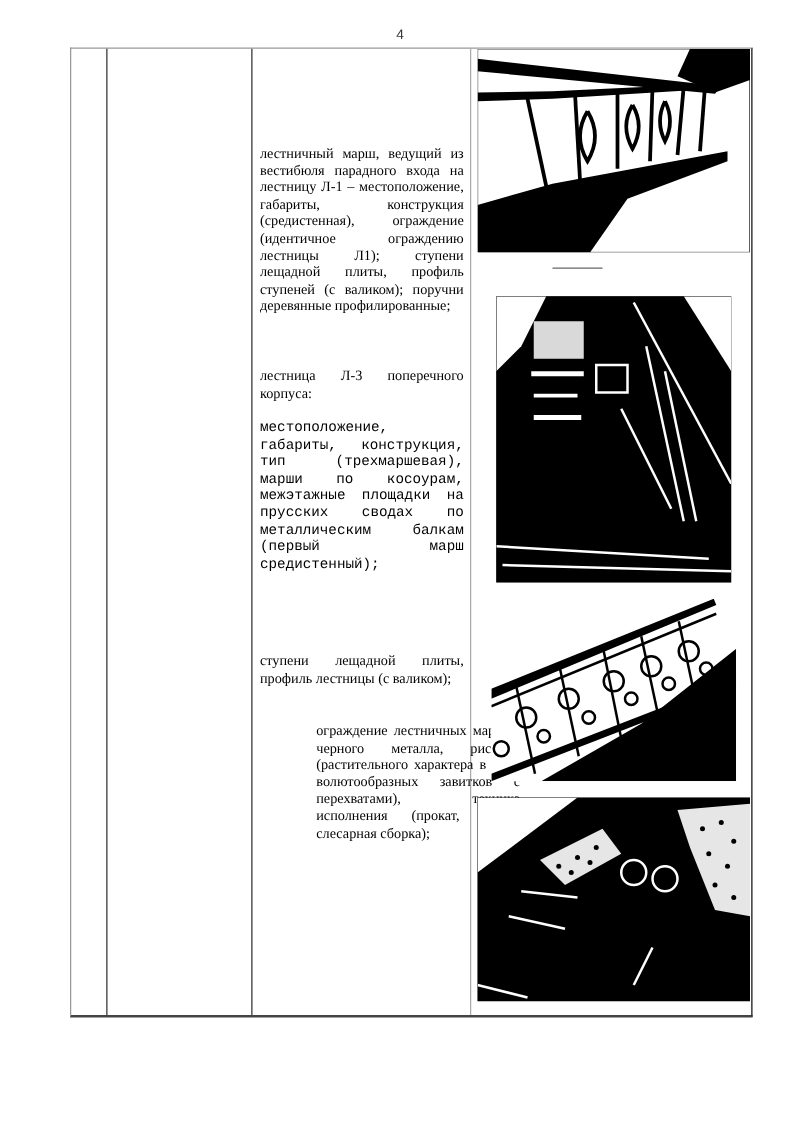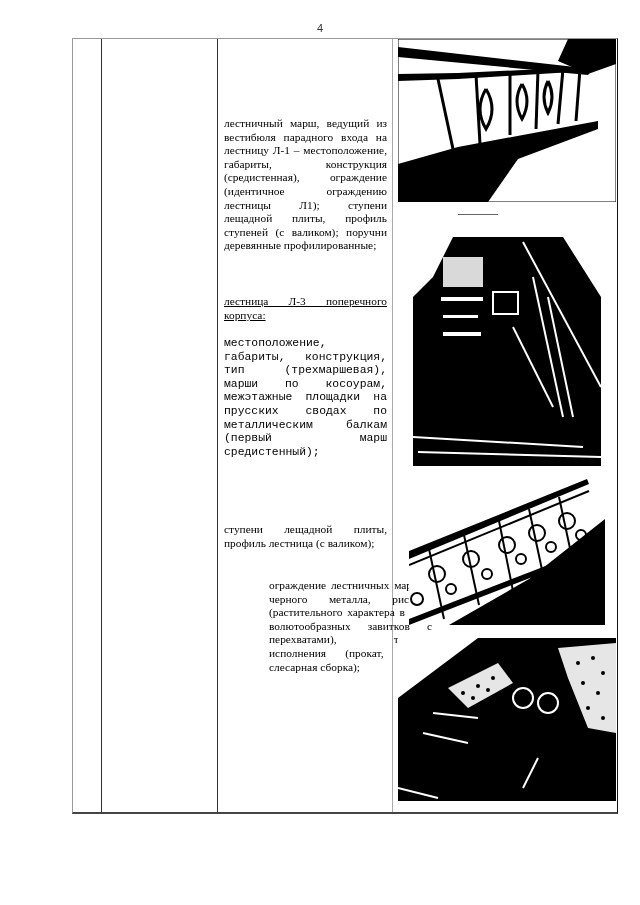--- a/index.html
+++ b/index.html
@@ -1,20 +1,20 @@
 <!DOCTYPE html>
 <html><head>
 <meta charset="utf-8">
 <style>
   html, body { margin: 0; padding: 0; background: #ffffff; }
   body { width: 640px; height: 905px; position: relative; overflow: hidden;
          font-family: "Liberation Serif", serif; color: #000; }
   .page-number { position: absolute; top: 22px; left: 0; width: 640px; text-align: center;
                  font-family: "Liberation Sans", sans-serif; font-size: 11px; color: #333; }
-  .table { position: absolute; left: 72px; top: 38px; width: 546px; height: 776px;
+  .table { position: absolute; left: 56px; top: 38px; width: 546px; height: 776px;
            border-top: 1.5px solid #999; border-left: 1.5px solid #999;
            border-right: 1.5px solid #111; border-bottom: 2px solid #444; box-sizing: border-box; }
   .vline { position: absolute; top: 0; bottom: 0; width: 0; }
   .vline.c1 { left: 28px; border-left: 1.5px solid #333; }
   .vline.c2 { left: 144px; border-left: 1px solid #333; }
   .vline.c3 { left: 319px; border-left: 1.5px solid #aaa; }
   .text-cell { position: absolute; left: 151px; width: 163px; font-size: 11.4px; line-height: 13.6px;
                text-align: justify; }
   .text-block { position: absolute; left: 0; width: 163px; text-align: justify; hyphens: none; }
   .text-block p { margin: 0; }
@@ -29,28 +29,28 @@
 
 <div class="table">
   <div class="vline c1"></div>
   <div class="vline c2"></div>
   <div class="vline c3"></div>
 
   <div class="text-cell">
     <div class="text-block" style="top:78px;">
       <p>лестничный марш, ведущий из вестибюля парадного входа на лестницу Л-1 – местоположение, габариты, конструкция (средистенная), ограждение (идентичное ограждению лестницы Л1); ступени лещадной плиты, профиль ступеней (с валиком); поручни деревянные профилированные;</p>
     </div>
-    <div class="text-block" style="top:256px;text-decoration:underline;">
+    <div class="text-block" style="top:256px;">
       <p>лестница Л-3 поперечного корпуса:</p>
     </div>
     <div class="text-block" style="top:298px;font-family:Liberation Mono, monospace;">
       <p>местоположение, габариты, конструкция, тип (трехмаршевая), марши по косоурам, межэтажные площадки на прусских сводах по металлическим балкам (первый марш средистенный);</p>
     </div>
     <div class="text-block" style="top:484px;">
-      <p>ступени лещадной плиты, профиль лестница (с валиком);</p>
+      <p>ступени лещадной плиты, профиль лестницы (с валиком);</p>
     </div>
     <div class="text-block" style="top:540px;margin-left:45px;">
       <p>ограждение лестничных маршей черного металла, рисунок (растительного характера в виде волютообразных завитков с перехватами), техника исполнения (прокат, ковка, слесарная сборка);</p>
     </div>
   </div>
 
   <div class="photo" style="left:325px; top:0px; width:218px; height:163px; background:#fff;">
     <svg viewBox="0 0 218 163" preserveAspectRatio="none">
       <rect x="0" y="0" width="218" height="163" fill="#fff"></rect>
       <polygon points="0,0 218,0 218,18 180,30 150,20 0,0" fill="#fff"></polygon>

